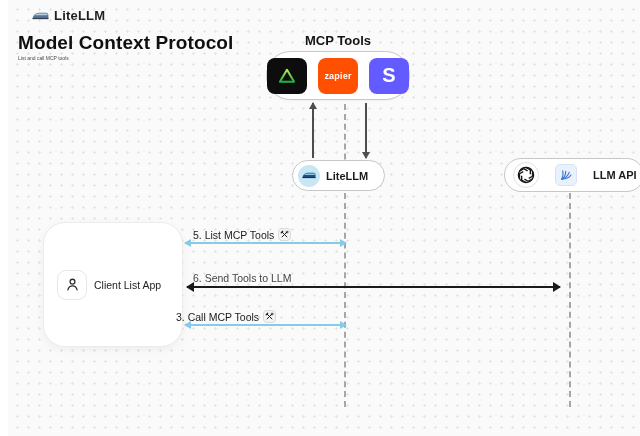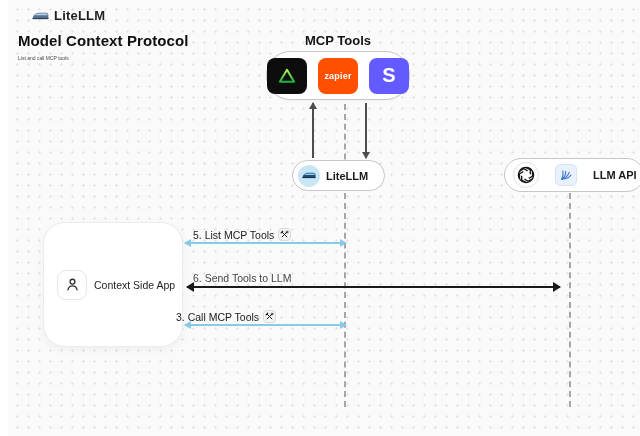--- a/index.html
+++ b/index.html
@@ -10,21 +10,21 @@
     background-color:#fafafa;
     background-image:radial-gradient(circle, #e5e5e5 1px, transparent 1.2px);
     background-size:11px 11px;
     background-position:4px 4px;
     margin-left:8px;
   }
   
   .brand { position:absolute; left:24px; top:8px; display:flex; align-items:center; gap:5px; }
   .brand .logo { width:17px; height:12px; display:block; }
   .brand .name { font-size:13px; font-weight:bold; color:#1f1f1f; letter-spacing:.2px; }
-  .page-title { position:absolute; left:10px; top:32px; font-size:15px; font-weight:bold; color:#0f0f0f; letter-spacing:.1px; }
+  .page-title { position:absolute; left:10px; top:32px; font-size:19px; font-weight:bold; color:#0f0f0f; letter-spacing:.1px; }
   .page-subtitle { position:absolute; left:10px; top:55px; font-size:5px; color:#4a4a4a; }
 
   
   .lifeline { position:absolute; width:0; border-left:2px dashed #a6a6a6; }
   .lifeline.litellm { left:336px; top:104px; height:303px; }
   .lifeline.llmapi  { left:561px; top:193px; height:214px; }
 
   
   .mcp-label { position:absolute; left:258px; top:33px; width:144px; text-align:center;
                font-size:13px; font-weight:600; color:#141414; }
@@ -171,21 +171,21 @@
     <span class="node-label">LLM API</span>
   </div>
 
   <div class="client-node">
     <span class="avatar-chip">
       <svg width="17" height="17" viewBox="0 0 24 24" fill="none" stroke="#2d2d2d" stroke-width="1.8" stroke-linecap="round">
         <circle cx="12" cy="8" r="3.4"></circle>
         <path d="M5.5 19.5 C6.5 15.8 9 14 12 14 C15 14 17.5 15.8 18.5 19.5"></path>
       </svg>
     </span>
-    <span class="client-label">Context Side App</span>
+    <span class="client-label">Client List App</span>
   </div>
 
   <div class="msg-label" style="left:185px; top:228px;">
     <span>5. List MCP Tools</span>
     <span class="tool-badge">
       <svg viewBox="0 0 24 24" fill="none" stroke="#1a1a1a" stroke-linecap="round">
         <path d="M5.5 5.5 L18.5 18.5" stroke-width="2.6"></path>
         <path d="M18.5 5.5 L5.5 18.5" stroke-width="2.6"></path>
         <path d="M3 7.5 L7.5 3" stroke-width="3"></path>
         <circle cx="18.6" cy="5.4" r="2.6" stroke-width="1.6"></circle>

